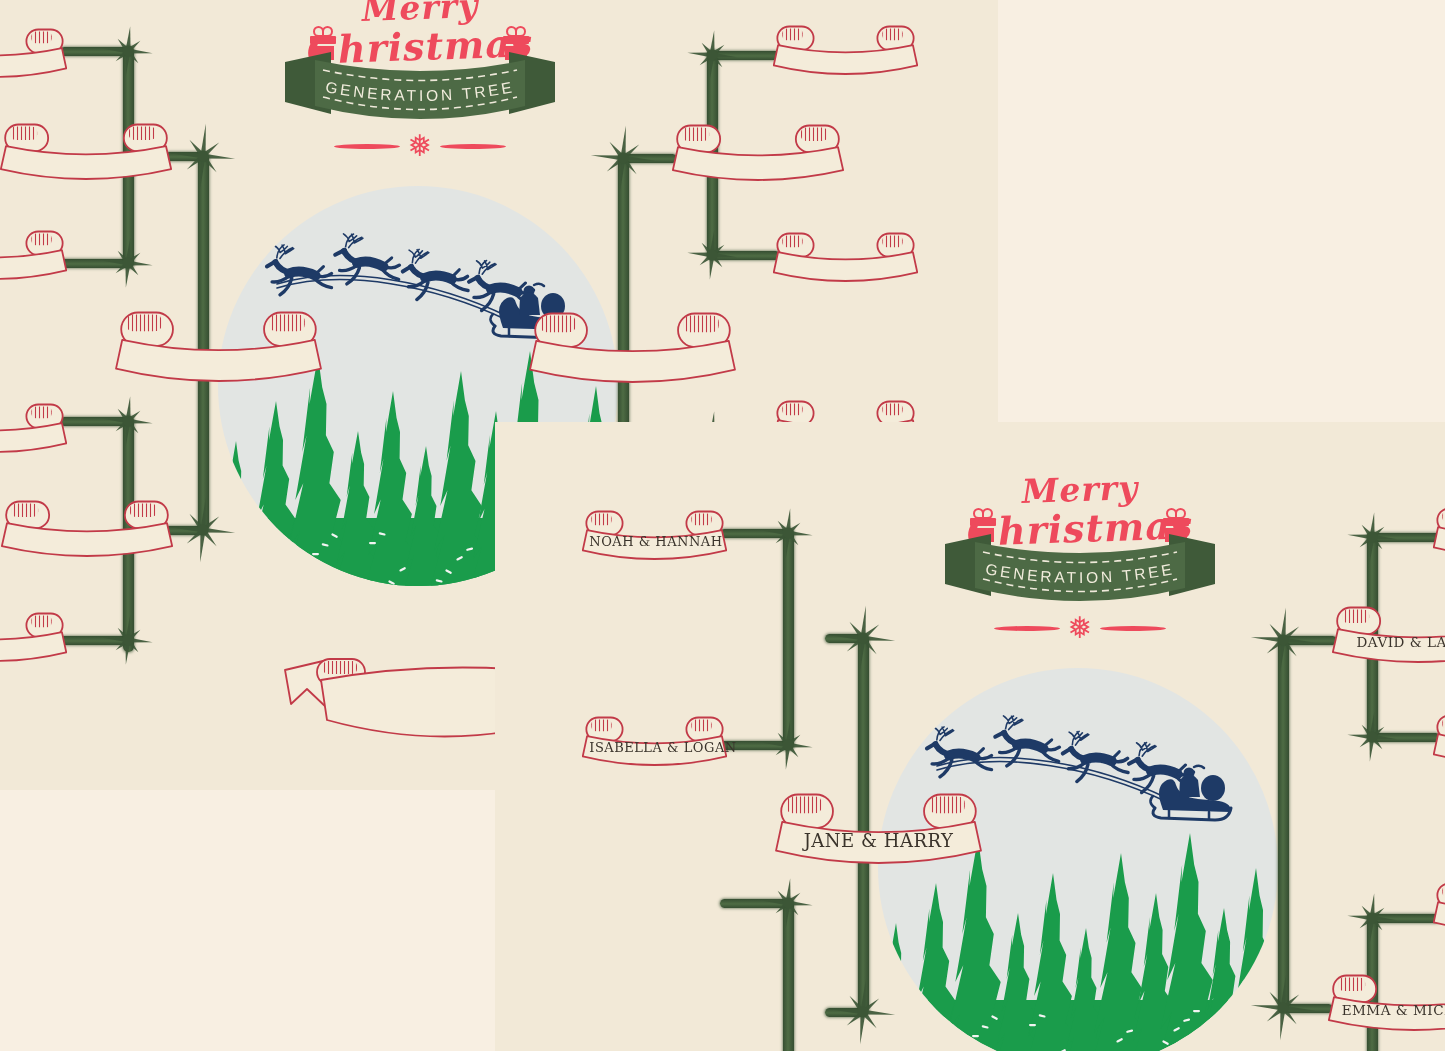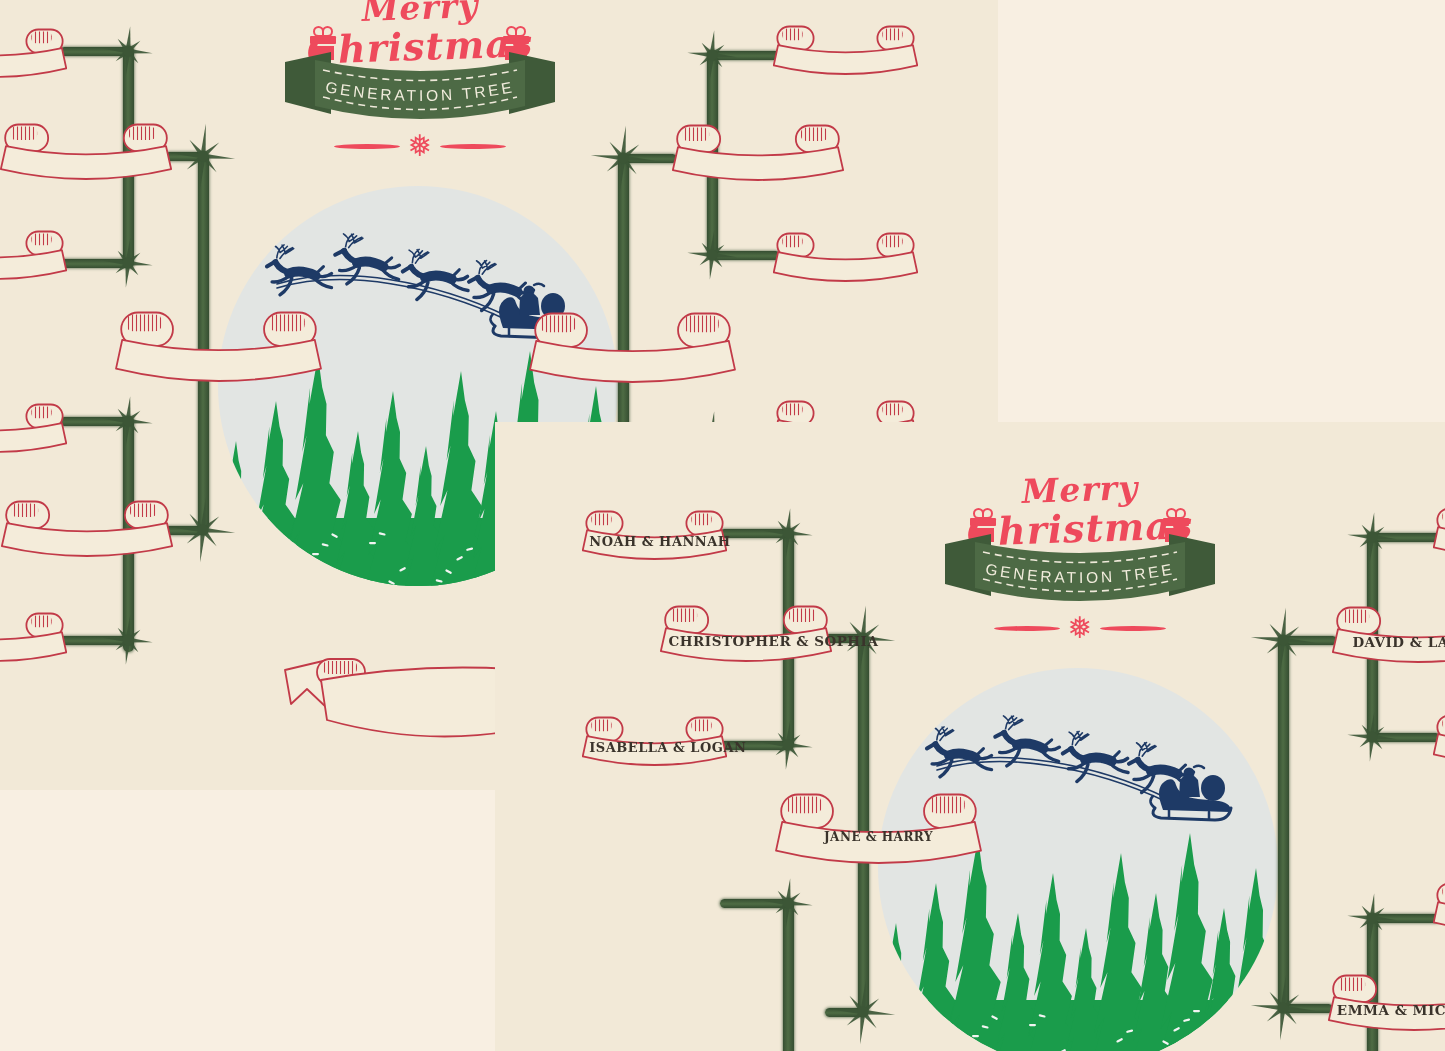--- a/index.html
+++ b/index.html
@@ -31,24 +31,24 @@
   .garl{position:absolute;border-radius:5px;box-shadow:0 0 2.5px 1px rgba(60,86,54,.55)}
   .garl-v{background:linear-gradient(90deg,rgba(44,70,41,.95),#4e6c44 45%,rgba(44,70,41,.95))}
   .garl-h{background:linear-gradient(0deg,rgba(44,70,41,.95),#4e6c44 45%,rgba(44,70,41,.95))}
   .junc{position:absolute}
   
   .banner{position:absolute}
   .banner svg{position:absolute;left:0;top:0}
   .roll{fill:#f4ecda;stroke:#c23a48;stroke-width:1.8}
   .bbody{fill:#f4ecda;stroke:#c23a48;stroke-width:1.8;stroke-linejoin:round}
   .bname{position:absolute;left:5%;width:90%;text-align:center;color:#3a332b;
-         font-weight:bold;letter-spacing:.5px;white-space:nowrap}
+         font-weight:normal;letter-spacing:.5px;white-space:nowrap}
   .bname.s{top:42%;font-size:13px}
   .bname.m{top:43%;font-size:13.5px}
-  .bname.l{top:46%;font-size:12px}
+  .bname.l{top:46%;font-size:18px}
   .ribbon-text{font-family:"Liberation Sans",sans-serif;font-size:15.5px;letter-spacing:3px;fill:#f1ecdc}
 </style>
 </head>
 <body>
 
 <svg width="0" height="0" style="position:absolute">
   <defs>
     <pattern id="hatchR" width="4" height="12" patternUnits="userSpaceOnUse">
       <path d="M1.5,0 V12" stroke="#c23a48" stroke-width="1.1"></path>
     </pattern>
@@ -663,30 +663,20 @@
     <div class="banner" style="left: 87px; top: 88px; width: 145px; height: 56px;">
       <svg width="145" height="56" viewBox="0 0 145 56">
     <rect class="roll" x="4.35" y="1.5" width="36.25" height="23.52" rx="11.76"></rect>
     <rect x="9.35" y="3.5" width="20.25" height="11.76" rx="4.704" fill="url(#hatchR)"></rect>
     <rect class="roll" x="104.4" y="1.5" width="36.25" height="23.52" rx="11.76"></rect>
     <rect x="109.4" y="3.5" width="20.25" height="11.76" rx="4.704" fill="url(#hatchR)"></rect>
     <path class="bbody" d="M5.075,20.16 Q72.5,34.72 139.92499999999998,20.16 L144.275,40.32 Q72.5,57.68 0.725,40.32 Z"></path>
   </svg>
       <span class="bname s">NOAH &amp; HANNAH</span>
     </div>
-    <div class="banner" style="left: 165px; top: 183px; width: 172px; height: 64px;">
-      <svg width="172" height="64" viewBox="0 0 172 64">
-    <rect class="roll" x="5.16" y="1.5" width="43" height="26.88" rx="13.44"></rect>
-    <rect x="10.16" y="3.5" width="27" height="13.44" rx="5.376" fill="url(#hatchR)"></rect>
-    <rect class="roll" x="123.84" y="1.5" width="43" height="26.88" rx="13.44"></rect>
-    <rect x="128.84" y="3.5" width="27" height="13.44" rx="5.376" fill="url(#hatchR)"></rect>
-    <path class="bbody" d="M6.0200000000000005,23.04 Q86,39.68 165.98,23.04 L171.14,46.08 Q86,65.92 0.86,46.08 Z"></path>
-  </svg>
-      <span class="bname m">CHRISTOPHER &amp; SOPHIA</span>
-    </div>
     <div class="banner" style="left: 87px; top: 294px; width: 145px; height: 56px;">
       <svg width="145" height="56" viewBox="0 0 145 56">
     <rect class="roll" x="4.35" y="1.5" width="36.25" height="23.52" rx="11.76"></rect>
     <rect x="9.35" y="3.5" width="20.25" height="11.76" rx="4.704" fill="url(#hatchR)"></rect>
     <rect class="roll" x="104.4" y="1.5" width="36.25" height="23.52" rx="11.76"></rect>
     <rect x="109.4" y="3.5" width="20.25" height="11.76" rx="4.704" fill="url(#hatchR)"></rect>
     <path class="bbody" d="M5.075,20.16 Q72.5,34.72 139.92499999999998,20.16 L144.275,40.32 Q72.5,57.68 0.725,40.32 Z"></path>
   </svg>
       <span class="bname s">ISABELLA &amp; LOGAN</span>
     </div>

